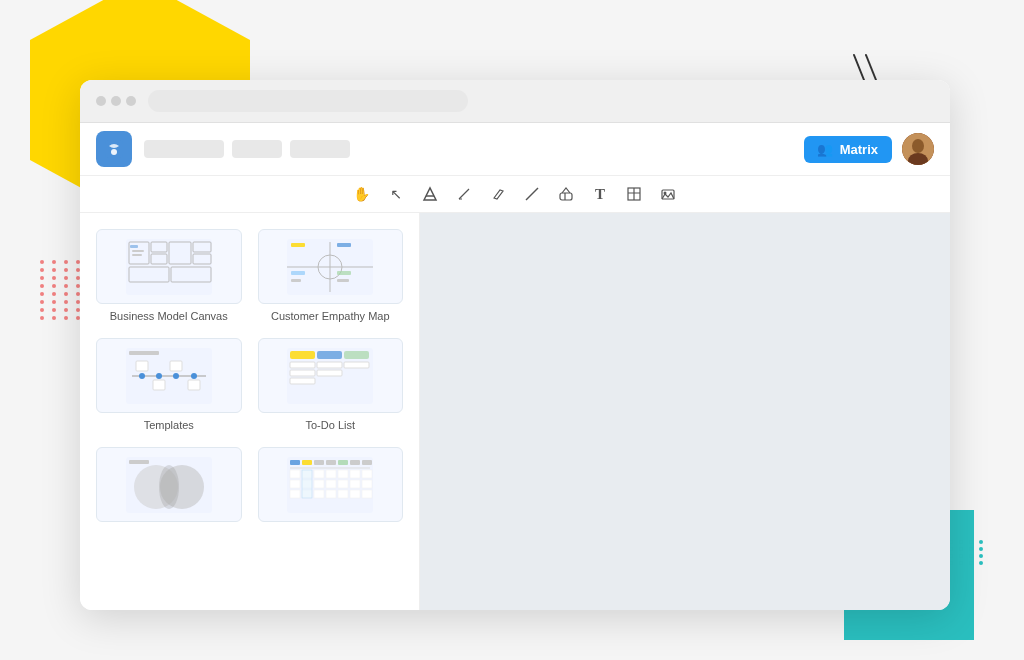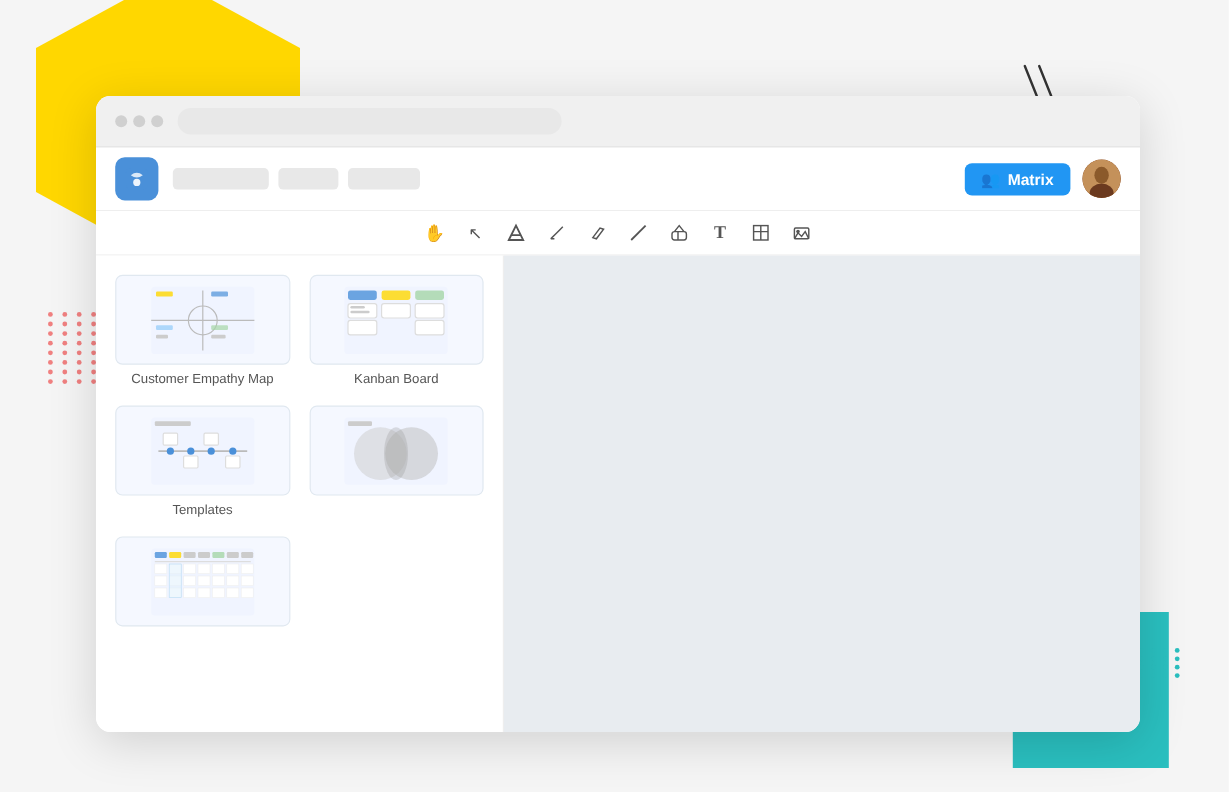--- a/index.html
+++ b/index.html
@@ -528,77 +528,95 @@
     </div>
   </div>
 
   <div class="main-content">
 
     <div class="templates-panel">
 
       <div class="templates-grid">
 
 
+        <div class="template-item">
+          <div class="template-thumb thumb-bmc">
+            <svg width="90" height="60" viewBox="0 0 90 60">
+              <rect x="2" y="2" width="86" height="56" fill="#f0f4ff" rx="3"></rect>
+              <rect x="5" y="5" width="20" height="22" fill="none" stroke="#bbb" stroke-width="1" rx="1"></rect>
+              <rect x="27" y="5" width="16" height="10" fill="none" stroke="#bbb" stroke-width="1" rx="1"></rect>
+              <rect x="27" y="17" width="16" height="10" fill="none" stroke="#bbb" stroke-width="1" rx="1"></rect>
+              <rect x="45" y="5" width="22" height="22" fill="none" stroke="#bbb" stroke-width="1" rx="1"></rect>
+              <rect x="69" y="5" width="18" height="10" fill="none" stroke="#bbb" stroke-width="1" rx="1"></rect>
+              <rect x="69" y="17" width="18" height="10" fill="none" stroke="#bbb" stroke-width="1" rx="1"></rect>
+              <rect x="5" y="30" width="40" height="15" fill="none" stroke="#bbb" stroke-width="1" rx="1"></rect>
+              <rect x="47" y="30" width="40" height="15" fill="none" stroke="#bbb" stroke-width="1" rx="1"></rect>
+              <rect x="6" y="8" width="8" height="3" fill="#4A90D9" rx="1" opacity="0.5"></rect>
+              <rect x="8" y="13" width="12" height="2" fill="#ccc" rx="1"></rect>
+              <rect x="8" y="17" width="10" height="2" fill="#ccc" rx="1"></rect>
+            </svg>
+          </div>
+          <div class="template-label">Business Model Canvas</div>
+        </div>
 
         <div class="template-item">
           <div class="template-thumb thumb-cem">
             <svg width="90" height="60" viewBox="0 0 90 60">
               <rect x="2" y="2" width="86" height="56" fill="#f0f4ff" rx="3"></rect>
               <circle cx="45" cy="30" r="12" fill="none" stroke="#bbb" stroke-width="1"></circle>
               <line x1="45" y1="5" x2="45" y2="55" stroke="#bbb" stroke-width="1"></line>
               <line x1="2" y1="30" x2="88" y2="30" stroke="#bbb" stroke-width="1"></line>
               <rect x="6" y="6" width="14" height="4" fill="#FFD700" rx="1" opacity="0.8"></rect>
               <rect x="52" y="6" width="14" height="4" fill="#4A90D9" rx="1" opacity="0.7"></rect>
               <rect x="6" y="34" width="14" height="4" fill="#90CAF9" rx="1" opacity="0.7"></rect>
               <rect x="52" y="34" width="14" height="4" fill="#A5D6A7" rx="1" opacity="0.7"></rect>
               <rect x="6" y="42" width="10" height="3" fill="#ccc" rx="1"></rect>
               <rect x="52" y="42" width="12" height="3" fill="#ccc" rx="1"></rect>
             </svg>
           </div>
           <div class="template-label">Customer Empathy Map</div>
         </div>
 
-        <div class="template-item">
-          <div class="template-thumb thumb-kb">
-            <svg width="90" height="60" viewBox="0 0 90 60">
-              <rect x="2" y="2" width="86" height="56" fill="#f0f4ff" rx="3"></rect>
-              <rect x="5" y="5" width="24" height="8" fill="#4A90D9" rx="2" opacity="0.8"></rect>
-              <rect x="33" y="5" width="24" height="8" fill="#FFD700" rx="2" opacity="0.8"></rect>
-              <rect x="61" y="5" width="24" height="8" fill="#A5D6A7" rx="2" opacity="0.8"></rect>
-              <rect x="5" y="16" width="24" height="12" fill="white" stroke="#ddd" stroke-width="1" rx="2"></rect>
-              <rect x="5" y="30" width="24" height="12" fill="white" stroke="#ddd" stroke-width="1" rx="2"></rect>
-              <rect x="33" y="16" width="24" height="12" fill="white" stroke="#ddd" stroke-width="1" rx="2"></rect>
-              <rect x="61" y="16" width="24" height="12" fill="white" stroke="#ddd" stroke-width="1" rx="2"></rect>
-              <rect x="61" y="30" width="24" height="12" fill="white" stroke="#ddd" stroke-width="1" rx="2"></rect>
-              <rect x="7" y="18" width="12" height="2" fill="#ccc" rx="1"></rect>
-              <rect x="7" y="22" width="16" height="2" fill="#ccc" rx="1"></rect>
-            </svg>
-          </div>
-          <div class="template-label">Kanban Board</div>
-        </div>
 
         <div class="template-item">
           <div class="template-thumb thumb-tl">
             <svg width="90" height="60" viewBox="0 0 90 60">
               <rect x="2" y="2" width="86" height="56" fill="#f0f4ff" rx="3"></rect>
               <line x1="8" y1="30" x2="82" y2="30" stroke="#bbb" stroke-width="1.5"></line>
               <circle cx="18" cy="30" r="3" fill="#4A90D9"></circle>
               <circle cx="35" cy="30" r="3" fill="#4A90D9"></circle>
               <circle cx="52" cy="30" r="3" fill="#4A90D9"></circle>
               <circle cx="70" cy="30" r="3" fill="#4A90D9"></circle>
               <rect x="12" y="15" width="12" height="10" fill="white" stroke="#ddd" rx="1"></rect>
               <rect x="29" y="34" width="12" height="10" fill="white" stroke="#ddd" rx="1"></rect>
               <rect x="46" y="15" width="12" height="10" fill="white" stroke="#ddd" rx="1"></rect>
               <rect x="64" y="34" width="12" height="10" fill="white" stroke="#ddd" rx="1"></rect>
               <rect x="5" y="5" width="30" height="4" fill="#ccc" rx="1"></rect>
             </svg>
           </div>
           <div class="template-label">Templates</div>
         </div>
 
+        <div class="template-item">
+          <div class="template-thumb thumb-tdl">
+            <svg width="90" height="60" viewBox="0 0 90 60">
+              <rect x="2" y="2" width="86" height="56" fill="#f0f4ff" rx="3"></rect>
+              <rect x="5" y="5" width="25" height="8" fill="#FFD700" rx="2" opacity="0.8"></rect>
+              <rect x="32" y="5" width="25" height="8" fill="#4A90D9" rx="2" opacity="0.7"></rect>
+              <rect x="59" y="5" width="25" height="8" fill="#A5D6A7" rx="2" opacity="0.7"></rect>
+              <rect x="5" y="16" width="25" height="6" fill="white" stroke="#ddd" stroke-width="1" rx="1"></rect>
+              <rect x="5" y="24" width="25" height="6" fill="white" stroke="#ddd" stroke-width="1" rx="1"></rect>
+              <rect x="5" y="32" width="25" height="6" fill="white" stroke="#ddd" stroke-width="1" rx="1"></rect>
+              <rect x="32" y="16" width="25" height="6" fill="white" stroke="#ddd" stroke-width="1" rx="1"></rect>
+              <rect x="32" y="24" width="25" height="6" fill="white" stroke="#ddd" stroke-width="1" rx="1"></rect>
+              <rect x="59" y="16" width="25" height="6" fill="white" stroke="#ddd" stroke-width="1" rx="1"></rect>
+            </svg>
+          </div>
+          <div class="template-label">To-Do List</div>
+        </div>
 
         <div class="template-item">
           <div class="template-thumb thumb-vd">
             <svg width="90" height="60" viewBox="0 0 90 60">
               <rect x="2" y="2" width="86" height="56" fill="#f0f4ff" rx="3"></rect>
               <circle cx="32" cy="32" r="22" fill="#ccc" opacity="0.5"></circle>
               <circle cx="58" cy="32" r="22" fill="#bbb" opacity="0.5"></circle>
               <ellipse cx="45" cy="32" rx="10" ry="22" fill="#999" opacity="0.3"></ellipse>
               <rect x="5" y="5" width="20" height="4" fill="#ccc" rx="1"></rect>
             </svg>

